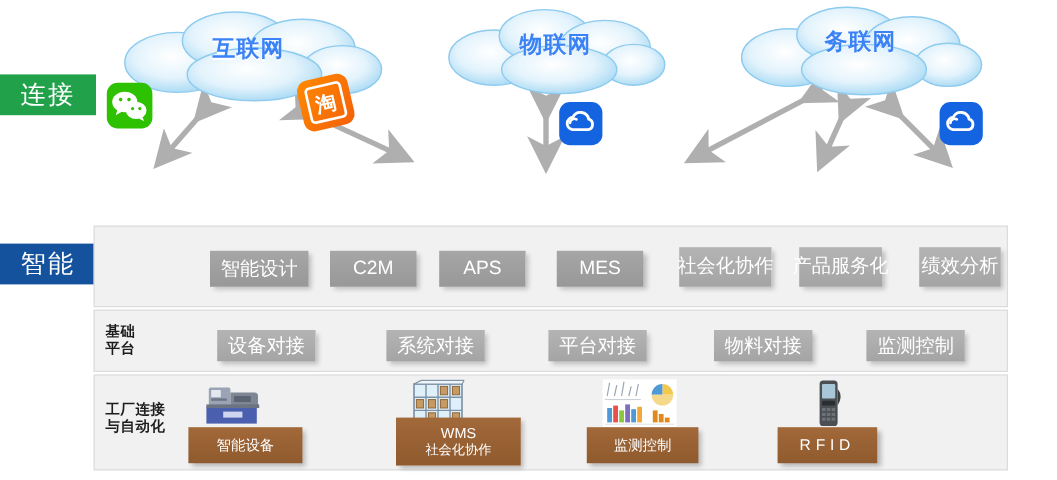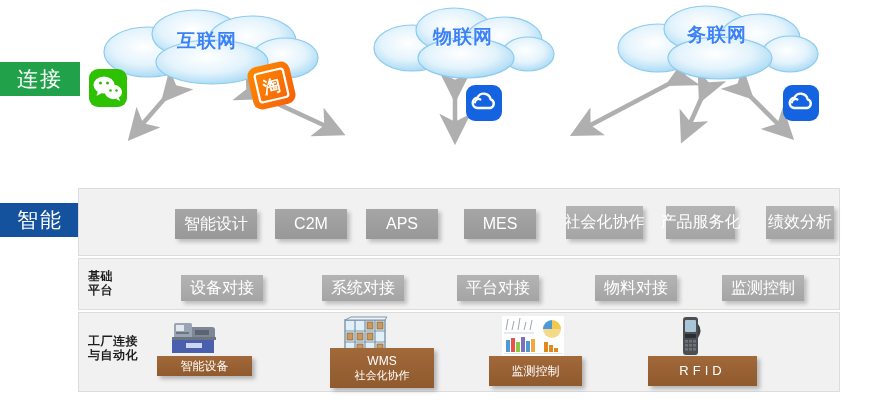--- a/index.html
+++ b/index.html
@@ -367,27 +367,27 @@
           <rect x="14" y="28" width="3" height="2.6"></rect>
           <rect x="18" y="28" width="3" height="2.6"></rect>
         <rect x="10" y="32" width="3" height="2.6"></rect>
           <rect x="14" y="32" width="3" height="2.6"></rect>
           <rect x="18" y="32" width="3" height="2.6"></rect>
       </g>
       <path d="M23 8 q5 6 0 14" fill="#3c4044"></path>
     </svg>
   </div>
 
-  <div class="bchip" style="left:157px;top:356px;width:95px;height:20px;">
+  <div class="bchip" style="left:157px;top:356px;width:95px;height:30px;">
     <span>智能设备</span>
   </div>
   <div class="bchip" style="left:330px;top:348px;width:104px;height:40px;">
     <span>WMS</span>
     <span class="lab2">社会化协作</span>
   </div>
   <div class="bchip" style="left:489px;top:356px;width:93px;height:30px;">
     <span>监测控制</span>
   </div>
-  <div class="bchip spaced" style="left:648px;top:356px;width:109px;height:30px;">
+  <div class="bchip spaced" style="left:648px;top:356px;width:83px;height:30px;">
     <span>RFID</span>
   </div>
 
 </div>
 
 </body></html>

